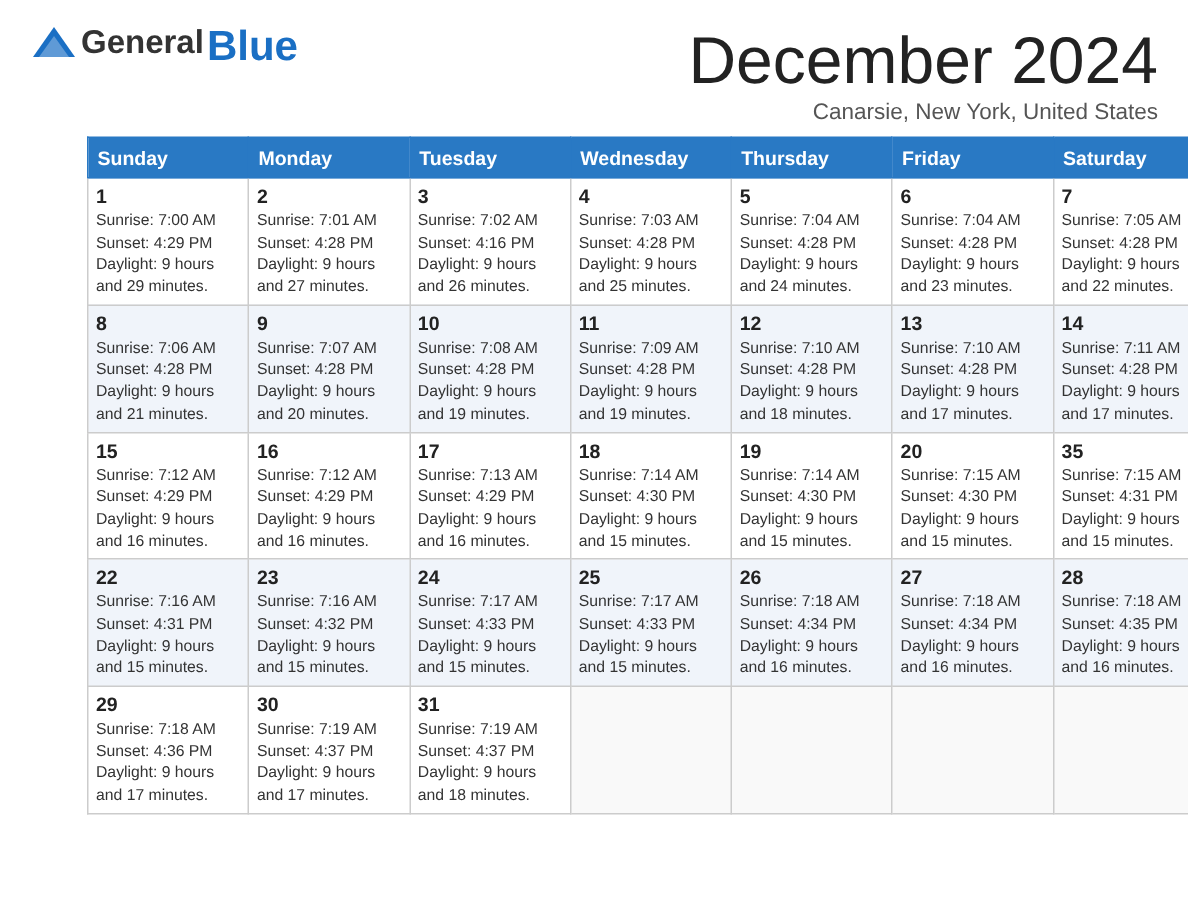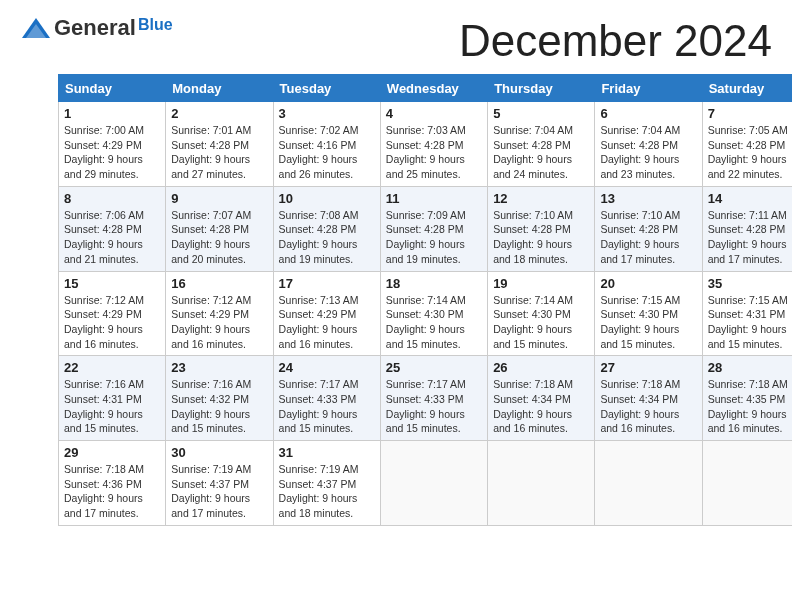--- a/index.html
+++ b/index.html
@@ -86,25 +86,26 @@
 <body>
 
 <div class="header">
   <div class="logo">
     <div class="logo-wrapper">
       <svg width="32" height="26" viewBox="0 0 32 26">
         <polygon points="16,2 30,22 2,22" fill="#1a6fc4"></polygon>
         <polygon points="16,8 26,22 6,22" fill="#fff" opacity="0.3"></polygon>
       </svg>
       <span style="font-size:22px;font-weight:bold;color:#333;">General</span>
-        <span style="font-size:16px;font-weight:bold;color:#1a6fc4;">Blue</span>
+        <span style="font-size:28px;font-weight:bold;color:#1a6fc4;">Blue</span>
     </div>
   </div>
   <div class="title-block">
     <div class="month-title">December 2024</div>
+    <div class="location">Canarsie, New York, United States</div>
   </div>
 </div>
 
 <table class="calendar">
   <thead>
     <tr>
       <th>Sunday</th>
       <th>Monday</th>
       <th>Tuesday</th>
       <th>Wednesday</th>

